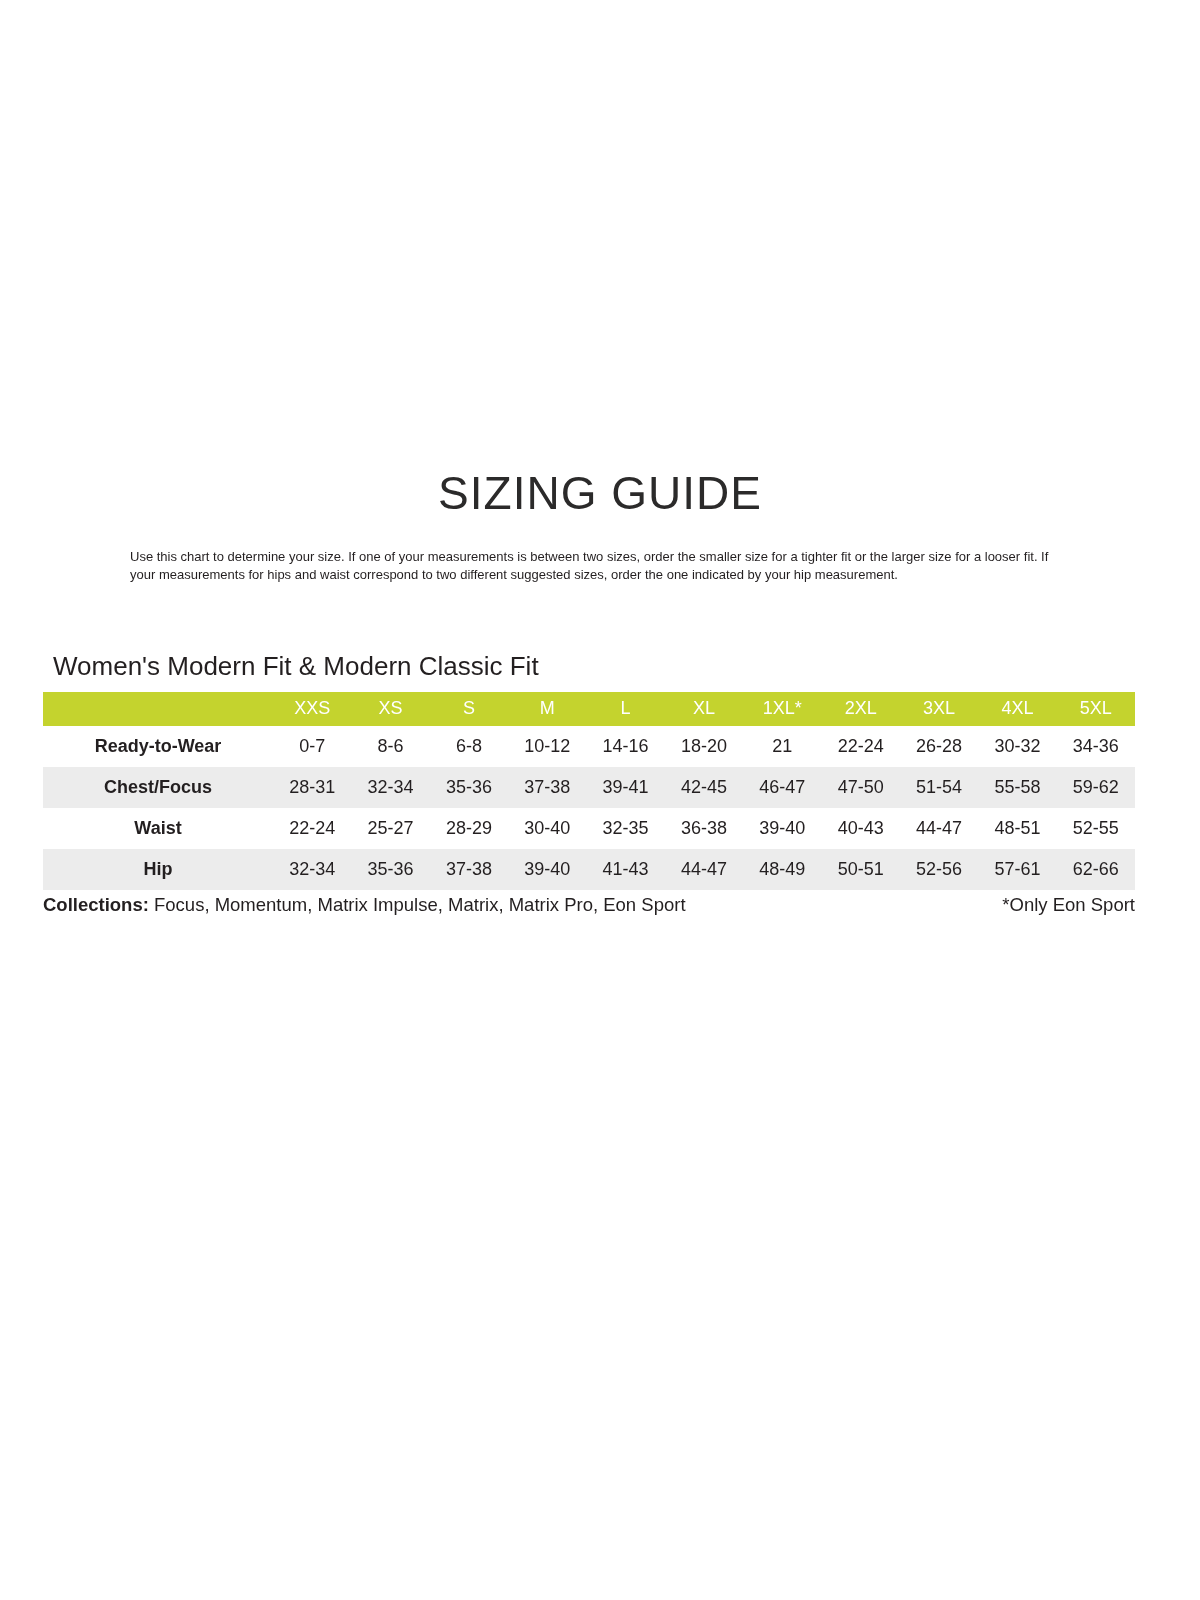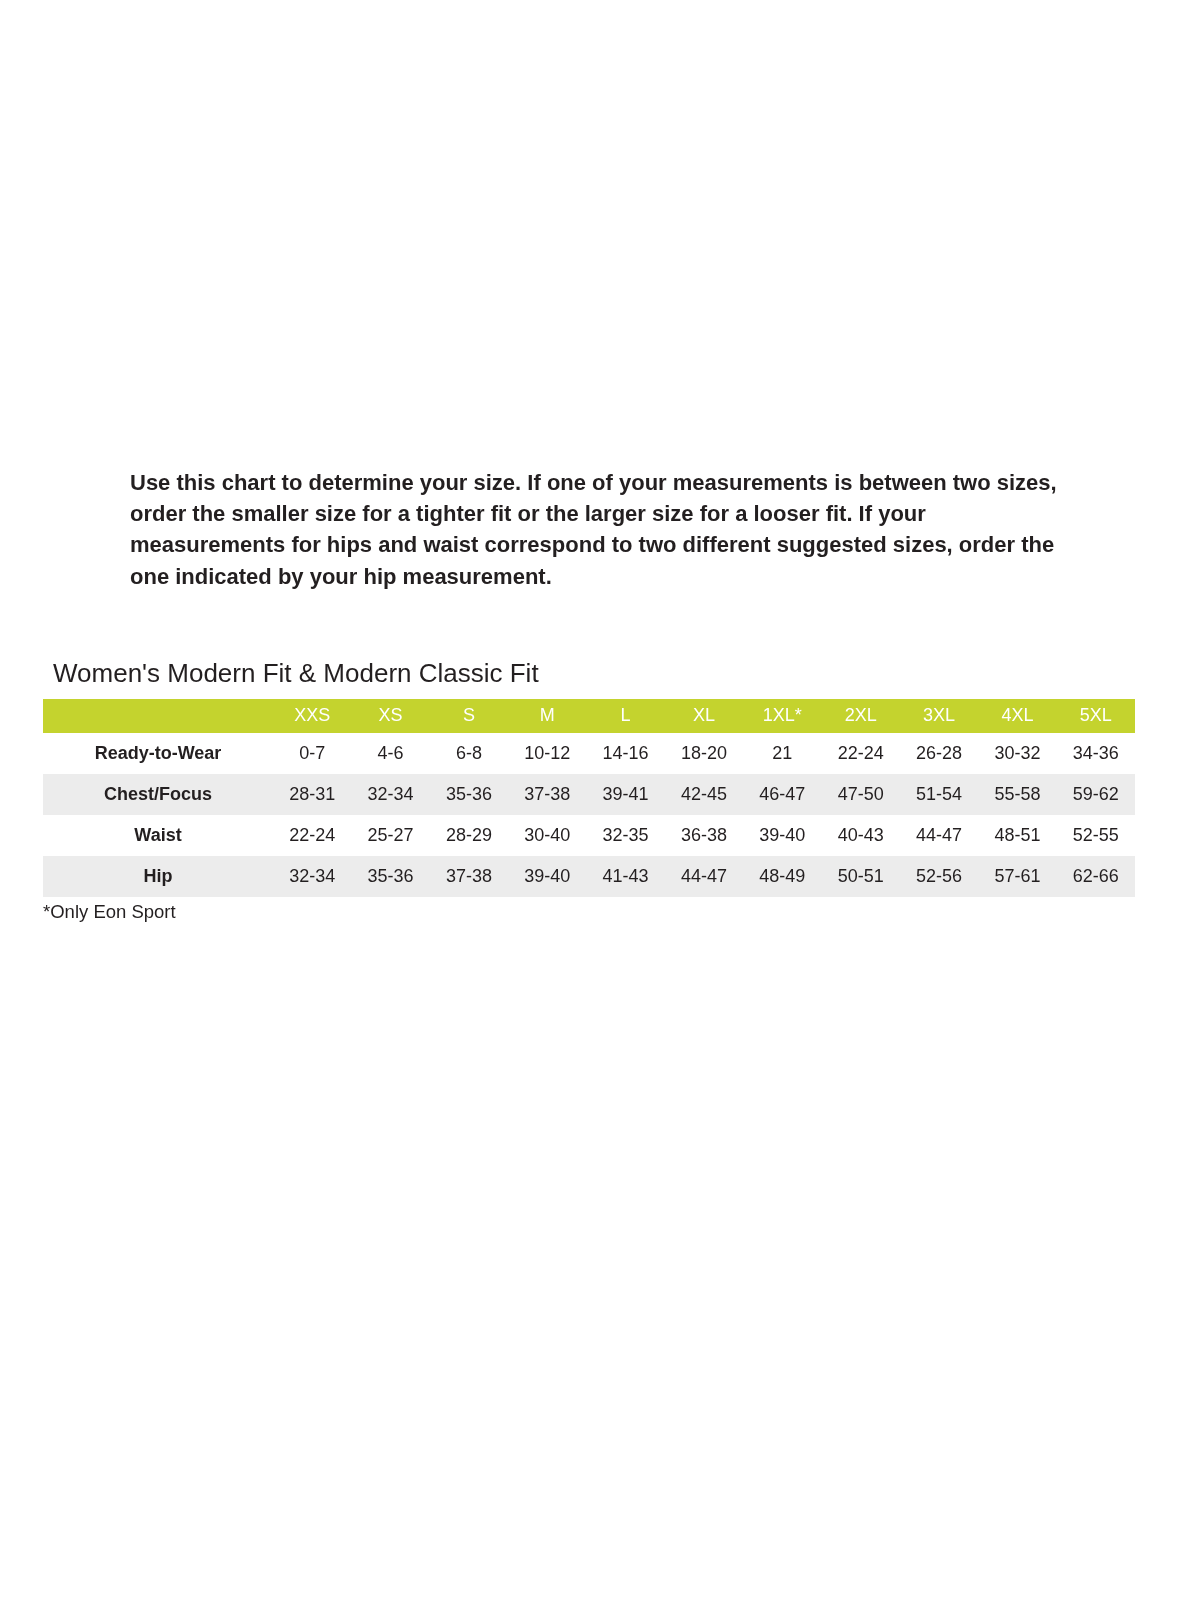--- a/index.html
+++ b/index.html
@@ -19,24 +19,23 @@
     text-align: center;
     font-size: 46px;
     font-weight: normal;
     letter-spacing: 1px;
     color: #2b2a2a;
     margin-bottom: 28px;
   }
   p.intro {
     width: 940px;
     margin: 1px auto;
-    font-size: 22px;
+    font-size: 13px;
     line-height: 1.42;
     color: var(--text-color, #231f20);
-    font-weight: bold;
   }
   h2.section-heading {
     font-size: 26px;
     font-weight: normal;
     margin: 66px 18px 10px 53px;
     color: var(--text-color, #231f20);
   }
   table.size-table {
     border-collapse: collapse;
     margin-left: 43px;
@@ -68,20 +67,21 @@
     justify-content: space-between;
     font-size: 18.5px;
   }
   .footnotes .collections b { font-weight: bold; }
 </style>
 </head>
 <body>
 
 <div class="page">
 
+  <h1 class="title">SIZING GUIDE</h1>
 
   <p class="intro">Use this chart to determine your size. If one of your measurements is between two sizes, order the smaller size for a tighter fit or the larger size for a looser fit. If your measurements for hips and waist correspond to two different suggested sizes, order the one indicated by your hip measurement.</p>
 
   <h2 class="section-heading">Women's Modern Fit &amp; Modern Classic Fit</h2>
 
   <table class="size-table">
     <colgroup>
       <col class="label-col">
     </colgroup>
     <thead>
@@ -97,21 +97,21 @@
           <th>2XL</th>
           <th>3XL</th>
           <th>4XL</th>
           <th>5XL</th>
         </tr>
       </thead>
     <tbody>
         <tr>
           <th class="row-label">Ready-to-Wear</th>
           <td>0-7</td>
-          <td>4-6</td>
+          <td>8-6</td>
           <td>6-8</td>
           <td>10-12</td>
           <td>14-16</td>
           <td>18-20</td>
           <td>21</td>
           <td>22-24</td>
           <td>26-28</td>
           <td>30-32</td>
           <td>34-36</td>
         </tr>
@@ -154,16 +154,17 @@
           <td>48-49</td>
           <td>50-51</td>
           <td>52-56</td>
           <td>57-61</td>
           <td>62-66</td>
         </tr>
       </tbody>
   </table>
 
   <div class="footnotes">
+    <p class="collections"><b>Collections:</b><span> Focus, Momentum, Matrix Impulse, Matrix, Matrix Pro, Eon Sport</span></p>
     <p class="asterisk-note">*Only Eon Sport</p>
   </div>
 
 </div>
 
 </body></html>

